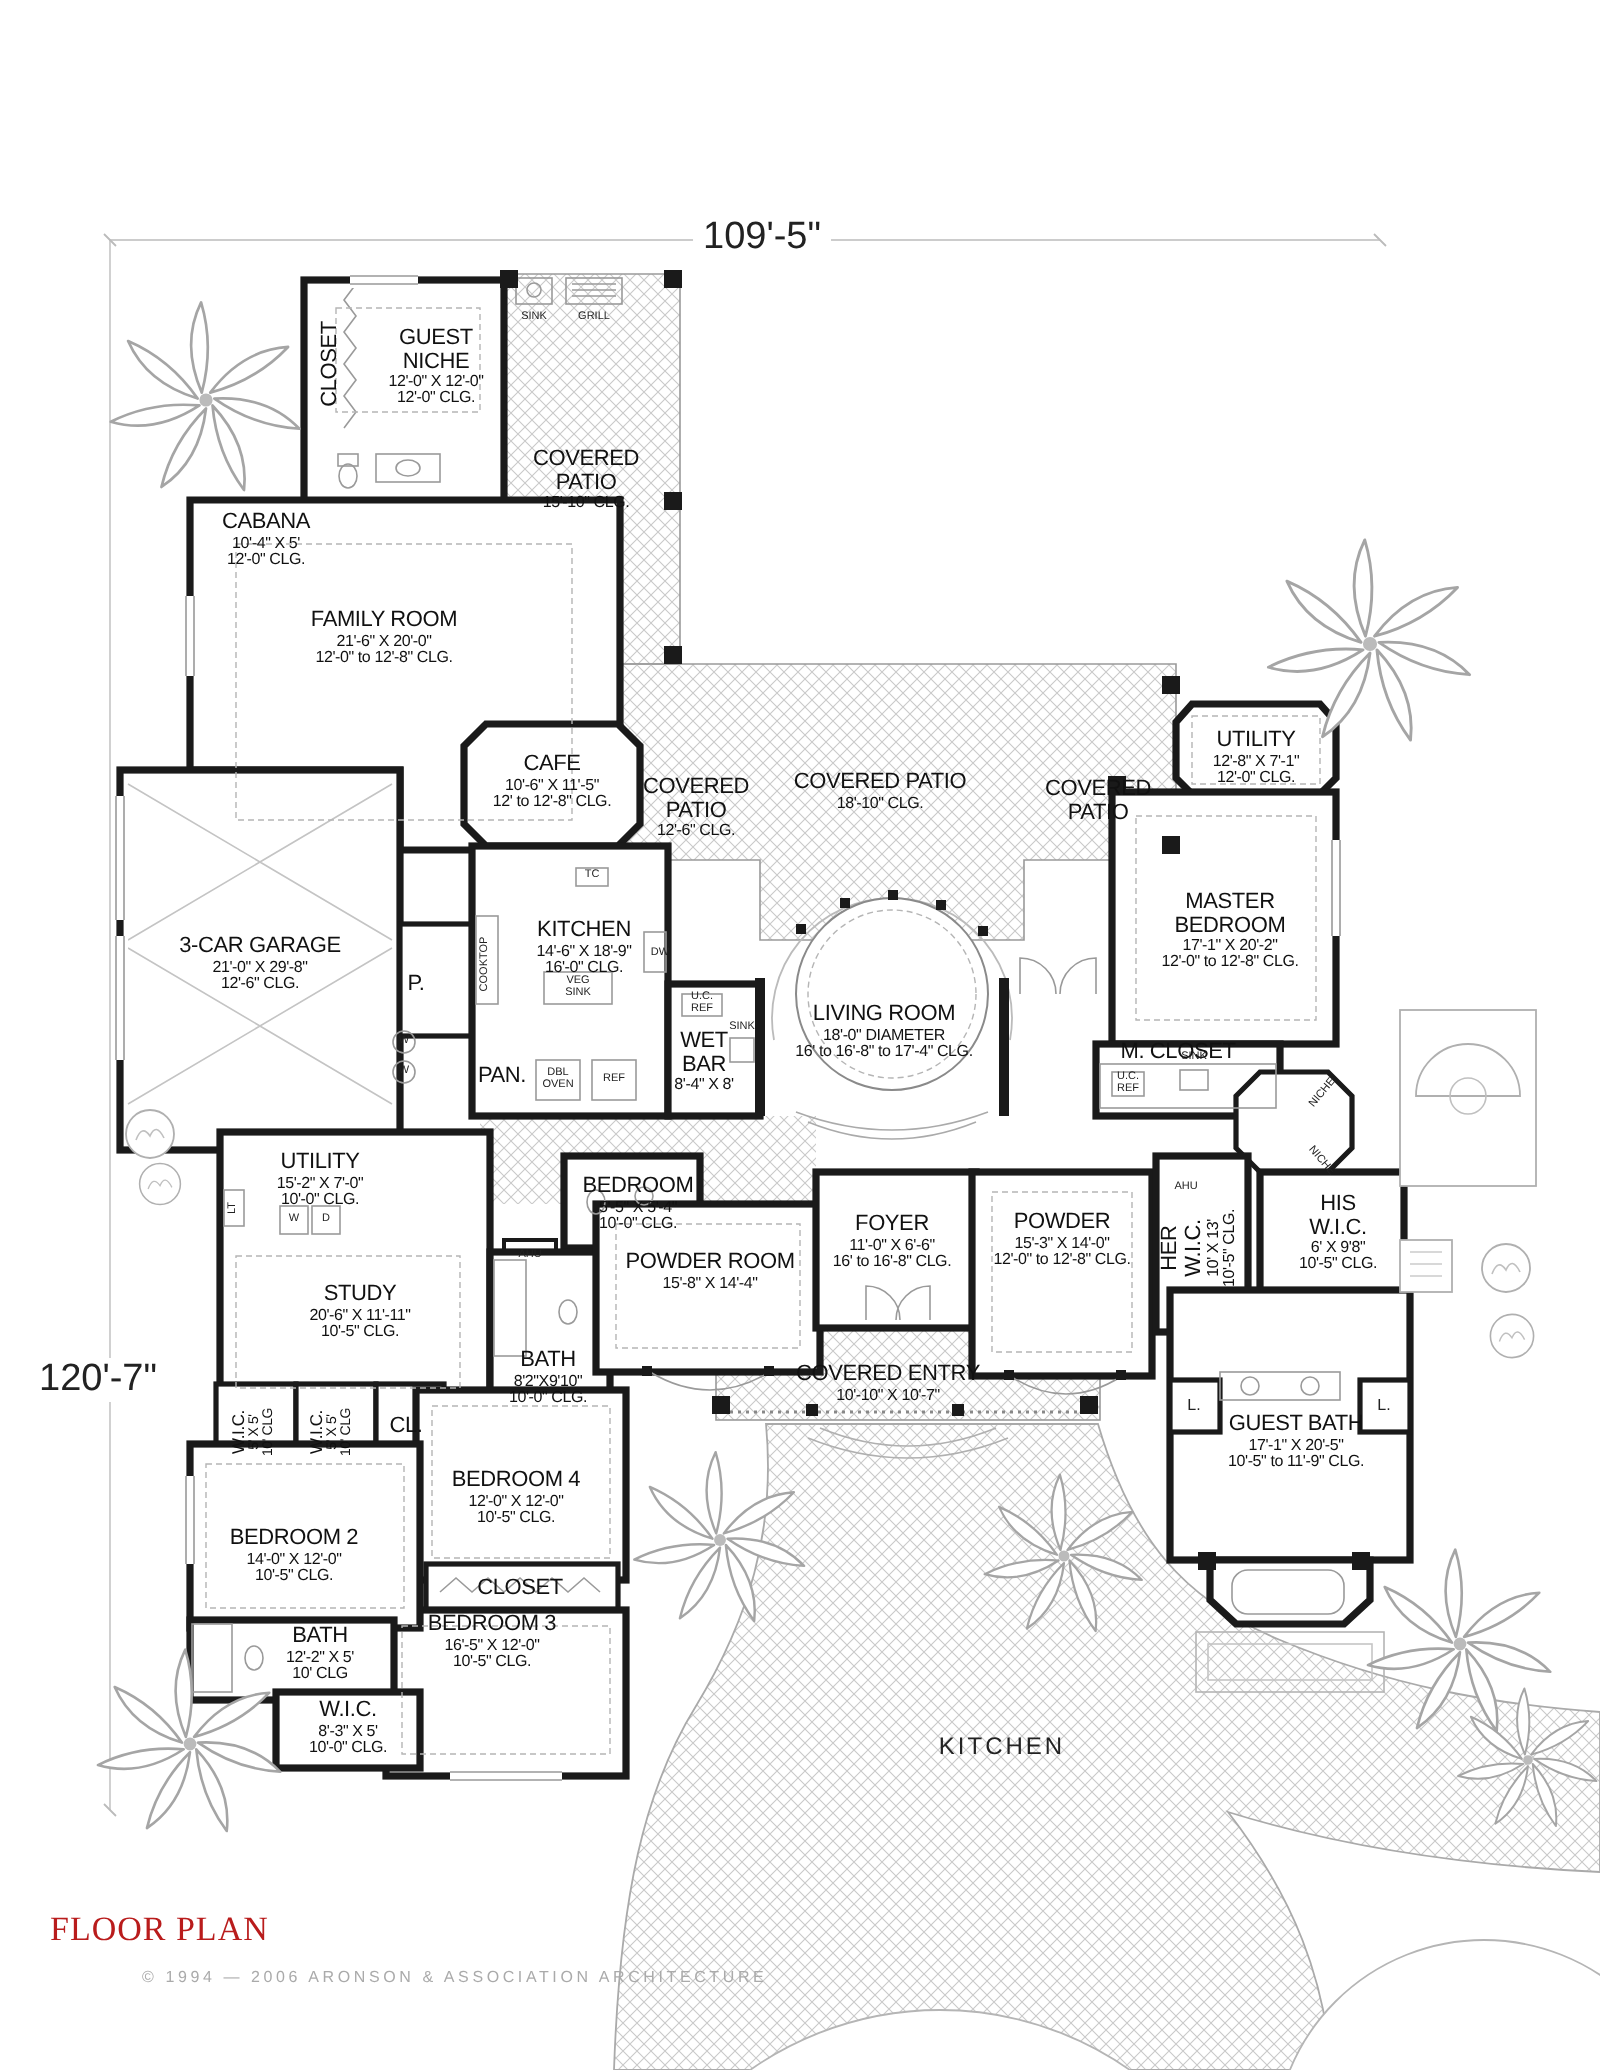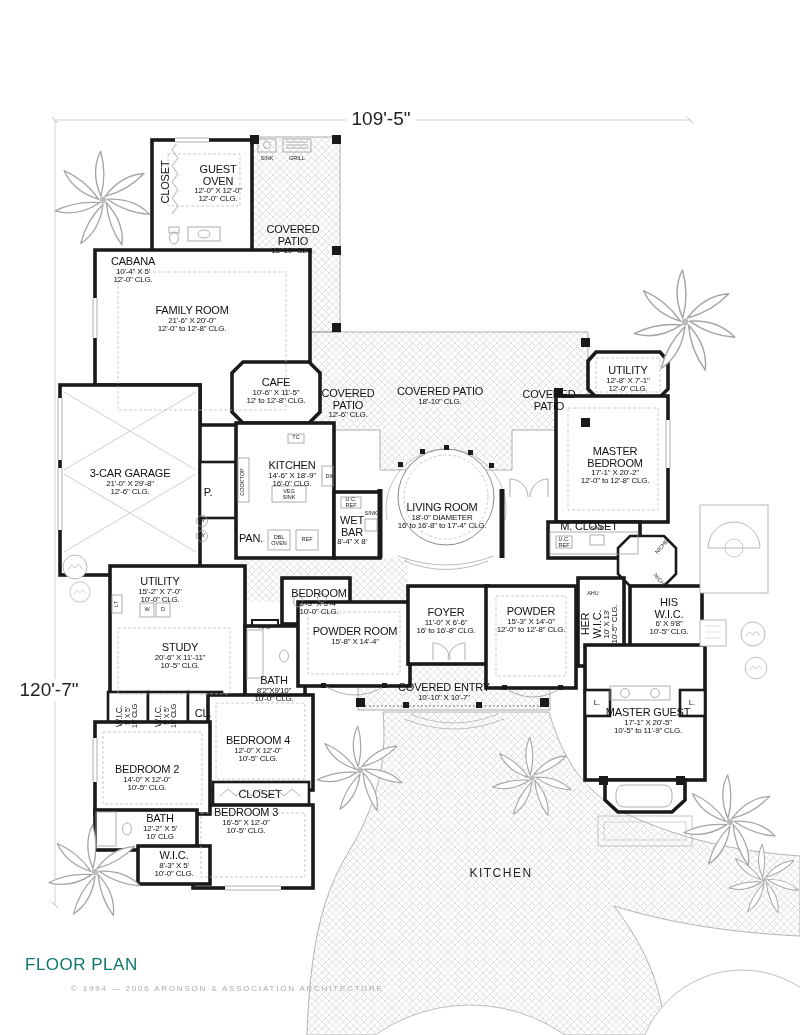--- a/index.html
+++ b/index.html
@@ -13,21 +13,21 @@
   .v{transform:translate(-50%,-50%) rotate(-90deg);}
   .fix{position:absolute;z-index:3;transform:translate(-50%,-50%);font-size:5.5px;
        line-height:1;text-align:center;white-space:pre-line;color:#222;}
   .fx-r1{transform:translate(-50%,-50%) rotate(-90deg);}
   .fx-n1{transform:translate(-50%,-50%) rotate(-50deg);}
   .fx-n2{transform:translate(-50%,-50%) rotate(50deg);}
   .dim{position:absolute;z-index:3;transform:translate(-50%,-50%);font-size:19px;
        color:#222;background:#fff;padding:0 5px;white-space:nowrap;}
   .drv{position:absolute;z-index:3;transform:translate(-50%,-50%);font-size:12px;
        letter-spacing:1.5px;color:#222;}
-  .title{position:absolute;z-index:3;font-size:17px;letter-spacing:0.5px;color:#0f766e;}
+  .title{position:absolute;z-index:3;font-size:17px;letter-spacing:0.5px;color:#b91c1c;font-family:Liberation Serif, serif;}
   .copy{position:absolute;z-index:3;font-size:8px;letter-spacing:1.8px;color:#aaa;padding-left:46px;}
 </style>
 </head>
 <body>
 
 <div id="plan">
 <svg width="800" height="1035" viewBox="0 0 800 1035">
   <defs>
     <pattern id="ht" width="7" height="7" patternUnits="userSpaceOnUse">
       <path d="M0 7 L7 0 M0 0 L7 7" stroke="#c9c9c9" stroke-width="0.55" fill="none"></path>
@@ -245,21 +245,21 @@
       <path d="M708 548 a26 26 0 0 1 52 0 Z" fill="none" stroke="#b0b0b0" stroke-width="0.9"></path>
       <circle cx="734" cy="548" r="9" fill="none" stroke="#c0c0c0" stroke-width="0.8"></circle>
     </g>
   </g>
 </svg>
 
 <div class="dim" style="left:381px;top:119px">109'-5"</div>
 <div class="dim" style="left:49px;top:690px">120'-7"</div>
 
 <div class="lbl" style="left:218px;top:184px"><div class="rn">GUEST
-OVEN</div><div class="rd">12'-0" X 12'-0"
+NICHE</div><div class="rd">12'-0" X 12'-0"
 12'-0" CLG.</div></div>
 <div class="lbl v" style="left:166px;top:182px"><div class="rn">CLOSET</div></div>
 <div class="lbl" style="left:293px;top:240px"><div class="rn">COVERED
 PATIO</div><div class="rd">15'-10" CLG.</div></div>
 <div class="lbl" style="left:133px;top:270px"><div class="rn">CABANA</div><div class="rd">10'-4" X 5'
 12'-0" CLG.</div></div>
 <div class="lbl" style="left:192px;top:319px"><div class="rn">FAMILY ROOM</div><div class="rd">21'-6" X 20'-0"
 12'-0" to 12'-8" CLG.</div></div>
 <div class="lbl" style="left:276px;top:391px"><div class="rn">CAFE</div><div class="rd">10'-6" X 11'-5"
 12' to 12'-8" CLG.</div></div>
@@ -295,21 +295,21 @@
 16' to 16'-8" CLG.</div></div>
 <div class="lbl" style="left:531px;top:620px"><div class="rn">POWDER</div><div class="rd">15'-3" X 14'-0"
 12'-0" to 12'-8" CLG.</div></div>
 <div class="lbl" style="left:444px;top:692px"><div class="rn">COVERED ENTRY</div><div class="rd">10'-10" X 10'-7"</div></div>
 <div class="lbl v" style="left:600px;top:624px"><div class="rn">HER
 W.I.C.</div><div class="rd">10' X 13'
 10'-5" CLG.</div></div>
 <div class="lbl" style="left:669px;top:617px"><div class="rn">HIS
 W.I.C.</div><div class="rd">6' X 9'8"
 10'-5" CLG.</div></div>
-<div class="lbl" style="left:648px;top:721px"><div class="rn">MASTER GUEST</div><div class="rd">17'-1" X 20'-5"
+<div class="lbl" style="left:648px;top:721px"><div class="rn">GUEST BATH</div><div class="rd">17'-1" X 20'-5"
 10'-5" to 11'-9" CLG.</div></div>
 <div class="lbl" style="left:274px;top:689px"><div class="rn">BATH</div><div class="rd">8'2"X9'10"
 10'-0" CLG.</div></div>
 <div class="lbl v" style="left:127px;top:716px"><div class="rn" style="font-size:8.5px">W.I.C.</div><div class="rd" style="font-size:7px">5' X 5'
 10' CLG</div></div>
 <div class="lbl v" style="left:166px;top:716px"><div class="rn" style="font-size:8.5px">W.I.C.</div><div class="rd" style="font-size:7px">5' X 5'
 10' CLG</div></div>
 <div class="lbl" style="left:203px;top:714px"><div class="rn">CL.</div></div>
 <div class="lbl" style="left:147px;top:778px"><div class="rn">BEDROOM 2</div><div class="rd">14'-0" X 12'-0"
 10'-5" CLG.</div></div>

